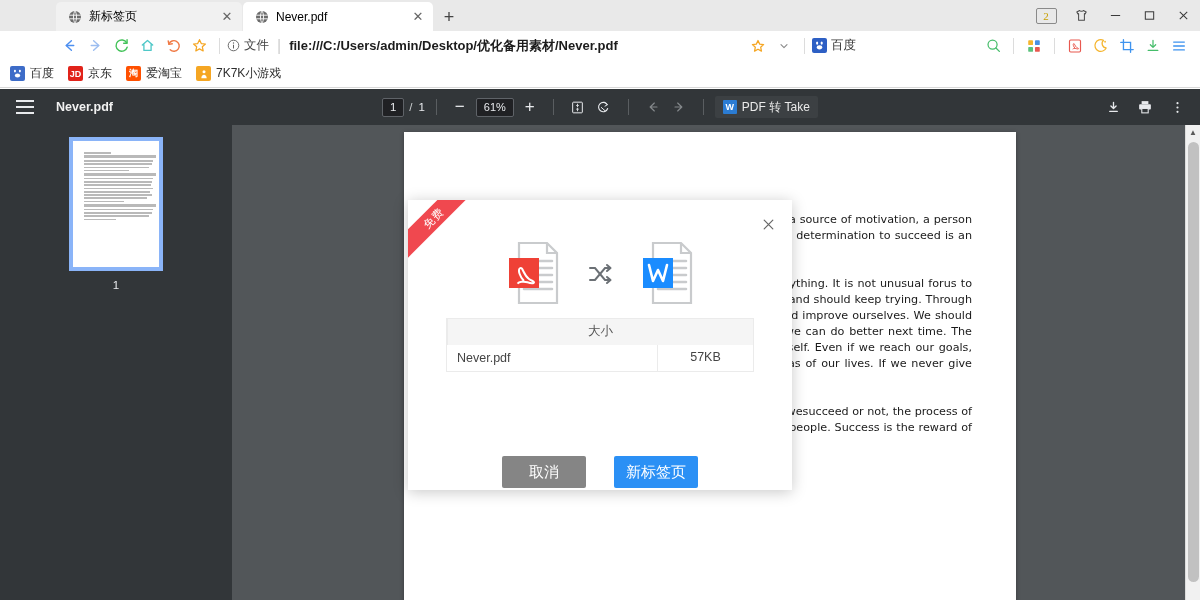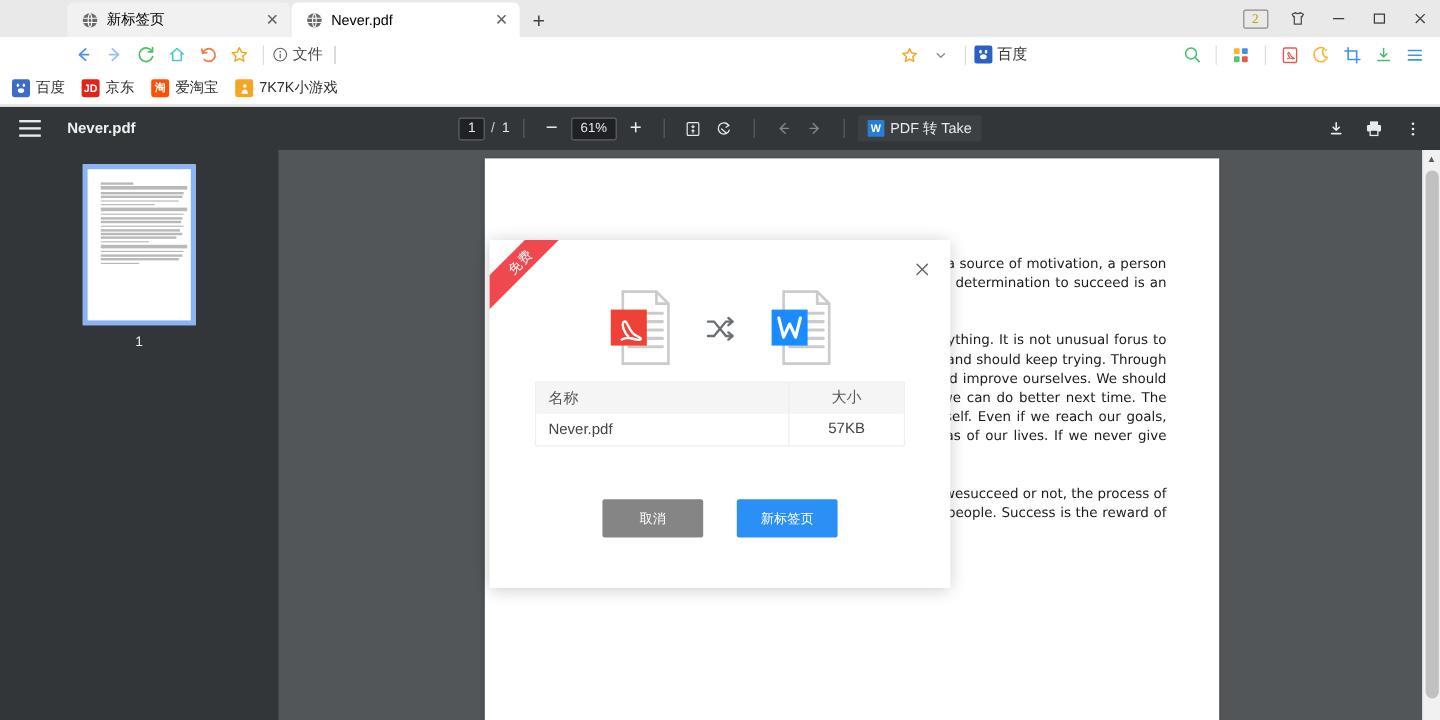--- a/index.html
+++ b/index.html
@@ -321,22 +321,23 @@
     border-left: 1px solid #ebebeb; height: 100%;
     line-height: 25px;
   }
   .dlg-actions {
     position: absolute; left: 0; top: 216px; width: 384px;
     display: flex; justify-content: center; gap: 28px;
   }
   .btn {
     width: 84px; height: 32px;
     display: flex; align-items: center; justify-content: center;
-    font-size: 11px; color: #fff;
+    font-size: 15px; color: #fff;
     border-radius: 2px;
+    margin-top: 40px;
   }
   .btn.cancel { background: #858585; }
   .btn.primary { background: #2b90f5; }
 </style>
 </head>
 <body>
 
 <div id="app">
 
   <div class="browser-chrome">
@@ -436,20 +437,21 @@
       <div class="omnibox">
         <span class="site-chip">
           <svg viewBox="0 0 14 14" width="13" height="13">
               <circle cx="7" cy="7" r="5.7" fill="none" stroke="#606060" stroke-width="1"></circle>
               <path d="M7 6.2v4" stroke="#606060" stroke-width="1.1"></path>
               <circle cx="7" cy="4.3" r="0.75" fill="#606060"></circle>
             </svg>
           <span>文件</span>
         </span>
         <span style="color:#cfcfcf; margin:0 8px;">|</span>
+        <span class="url-text">file:///C:/Users/admin/Desktop/优化备用素材/Never.pdf</span>
       </div>
 
       <div class="omni-right">
         <div class="nav-btn">
           <svg viewBox="0 0 18 18" width="16" height="16">
               <path d="M9 2.8 L10.9 6.9 L15.3 7.4 L12 10.4 L12.9 14.8 L9 12.6 L5.1 14.8 L6 10.4 L2.7 7.4 L7.1 6.9 Z" fill="none" stroke="#f5a623" stroke-width="1.4" stroke-linejoin="round"></path>
             </svg>
         </div>
         <div class="nav-btn">
           <svg viewBox="0 0 14 14" width="12" height="12">
@@ -705,21 +707,20 @@
             <path d="M42 2 V12 H52" fill="none" stroke="#c9cbcd" stroke-width="2.2"></path>
             <path d="M32 20 H47 M32 27 H47 M32 34 H47 M32 41 H47 M32 48 H47 M19 48 H47" stroke="#c9cbcd" stroke-width="2.6" stroke-linecap="round"></path>
             <rect x="4" y="17" width="30" height="30" fill="#1a8cff"></rect>
             <path d="M10 24 L14 40 L19 29 L24 40 L28 24" fill="none" stroke="#fff" stroke-width="2.6" stroke-linejoin="round" stroke-linecap="round"></path>
           </svg>
         </div>
       </div>
 
       <div class="ftable">
         <div class="thead">
-          <div class="col-name">名称</div>
           <div class="col-size">大小</div>
         </div>
         <div class="trow">
           <div class="col-name">Never.pdf</div>
           <div class="col-size">57KB</div>
         </div>
       </div>
 
       <div class="dlg-actions">
         <div class="btn cancel">取消</div>

